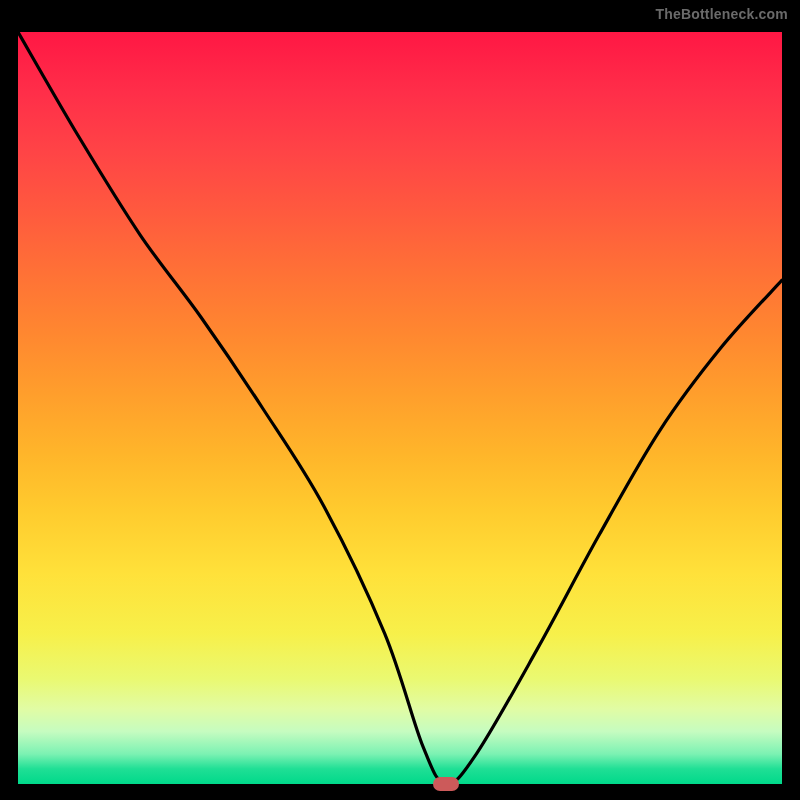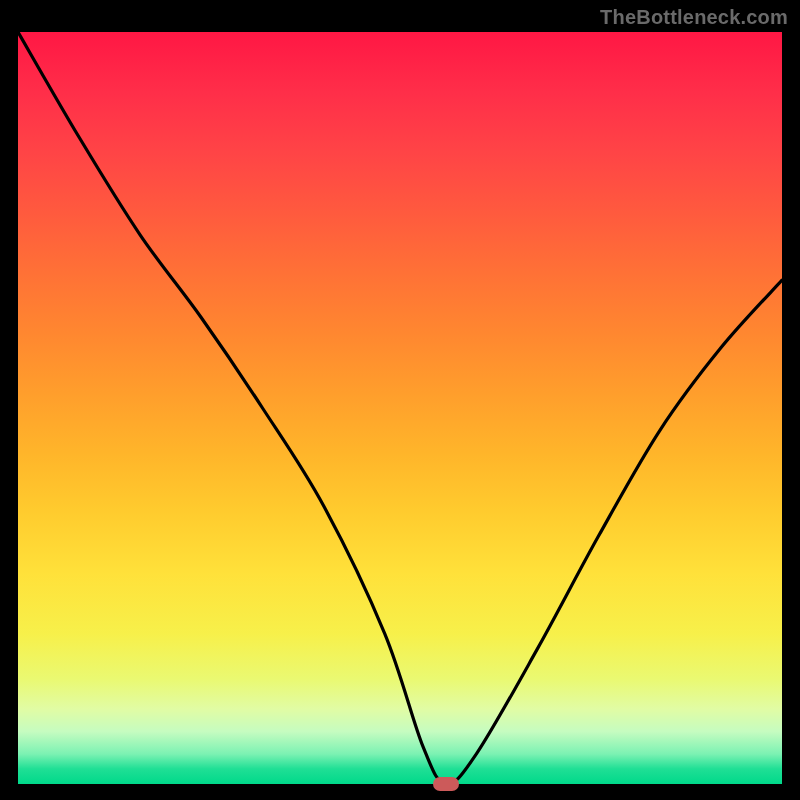--- a/index.html
+++ b/index.html
@@ -14,21 +14,21 @@
     position: relative;
     width: 800px;
     height: 800px;
     background: #000;
   }
   .watermark {
     position: absolute;
     top: 6px;
     right: 12px;
     font-family: Arial, Helvetica, sans-serif;
-    font-size: 20px;
+    font-size: 14px;
     font-weight: 600;
     color: #6a6a6a;
     letter-spacing: 0.2px;
     z-index: 5;
   }
   .plot-area {
     position: absolute;
     left: 18px;
     top: 32px;
     width: 764px;

